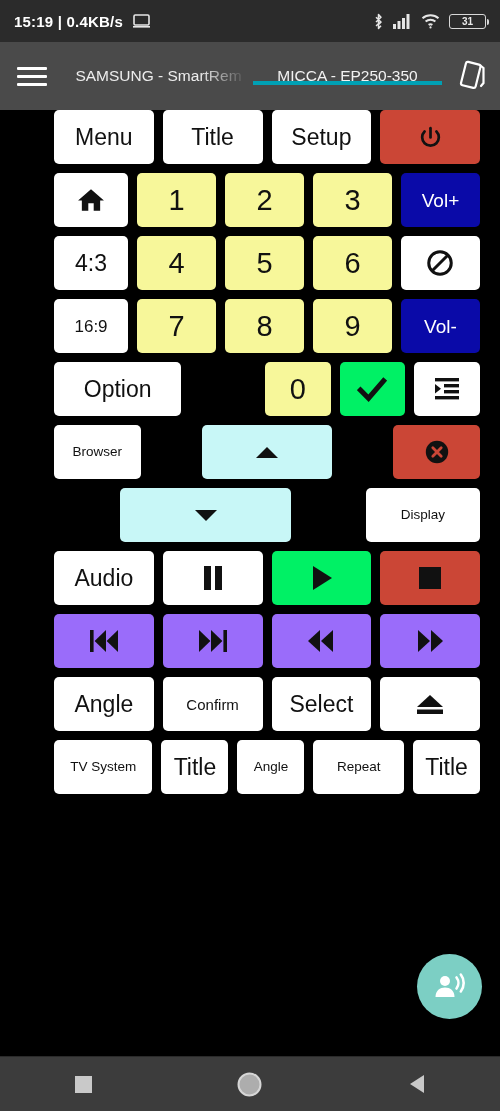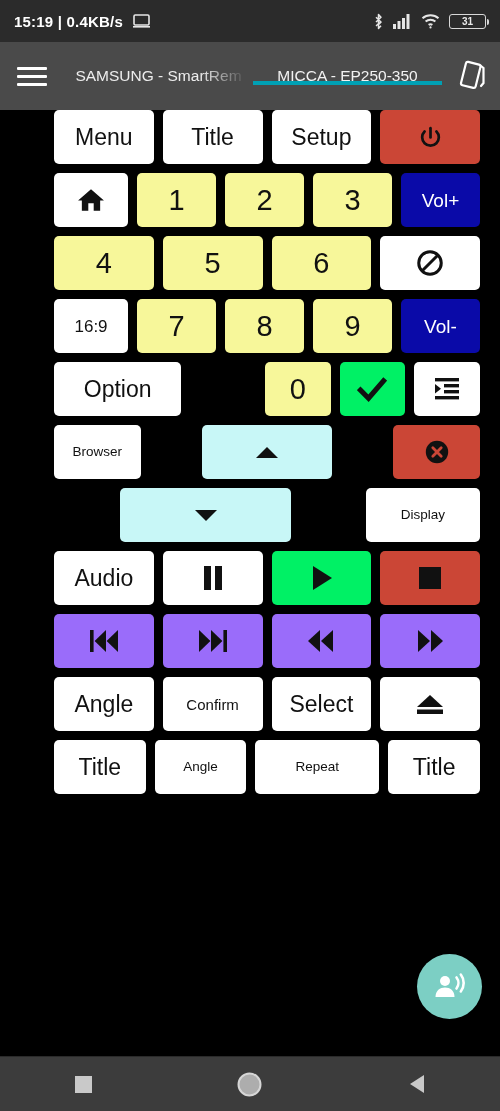--- a/index.html
+++ b/index.html
@@ -184,20 +184,21 @@
             </svg>
         </span>
       </div>
       <div class="btn num" style="flex:16">1</div>
       <div class="btn num" style="flex:16">2</div>
       <div class="btn num" style="flex:16">3</div>
       <div class="btn blue" style="flex:16">Vol+</div>
     </div>
 
     <div class="row">
+      <div class="btn" style="flex:15">4:3</div>
       <div class="btn num" style="flex:16">4</div>
       <div class="btn num" style="flex:16">5</div>
       <div class="btn num" style="flex:16">6</div>
       <div class="btn" style="flex:16">
         <span>
           <svg width="30" height="30" viewBox="0 0 24 24">
               <circle cx="12" cy="12" r="9" fill="none" stroke="#111" stroke-width="2.4"></circle>
               <line x1="5.8" y1="18.2" x2="18.2" y2="5.8" stroke="#111" stroke-width="2.4"></line>
             </svg>
         </span>
@@ -342,20 +343,21 @@
         <span>
           <svg width="30" height="24" viewBox="0 0 30 24">
               <path d="M15 3 L28 15 L2 15 Z" fill="#111"></path>
               <rect x="2" y="17.5" width="26" height="4.5" fill="#111"></rect>
             </svg>
         </span>
       </div>
     </div>
 
     <div class="row">
+      <div class="btn sm" style="flex:25">TV System</div>
       <div class="btn" style="flex:17">Title</div>
       <div class="btn sm" style="flex:17">Angle</div>
       <div class="btn sm" style="flex:23">Repeat</div>
       <div class="btn" style="flex:17">Title</div>
     </div>
 
   </div>
 
   <div class="fab">
     <span>

